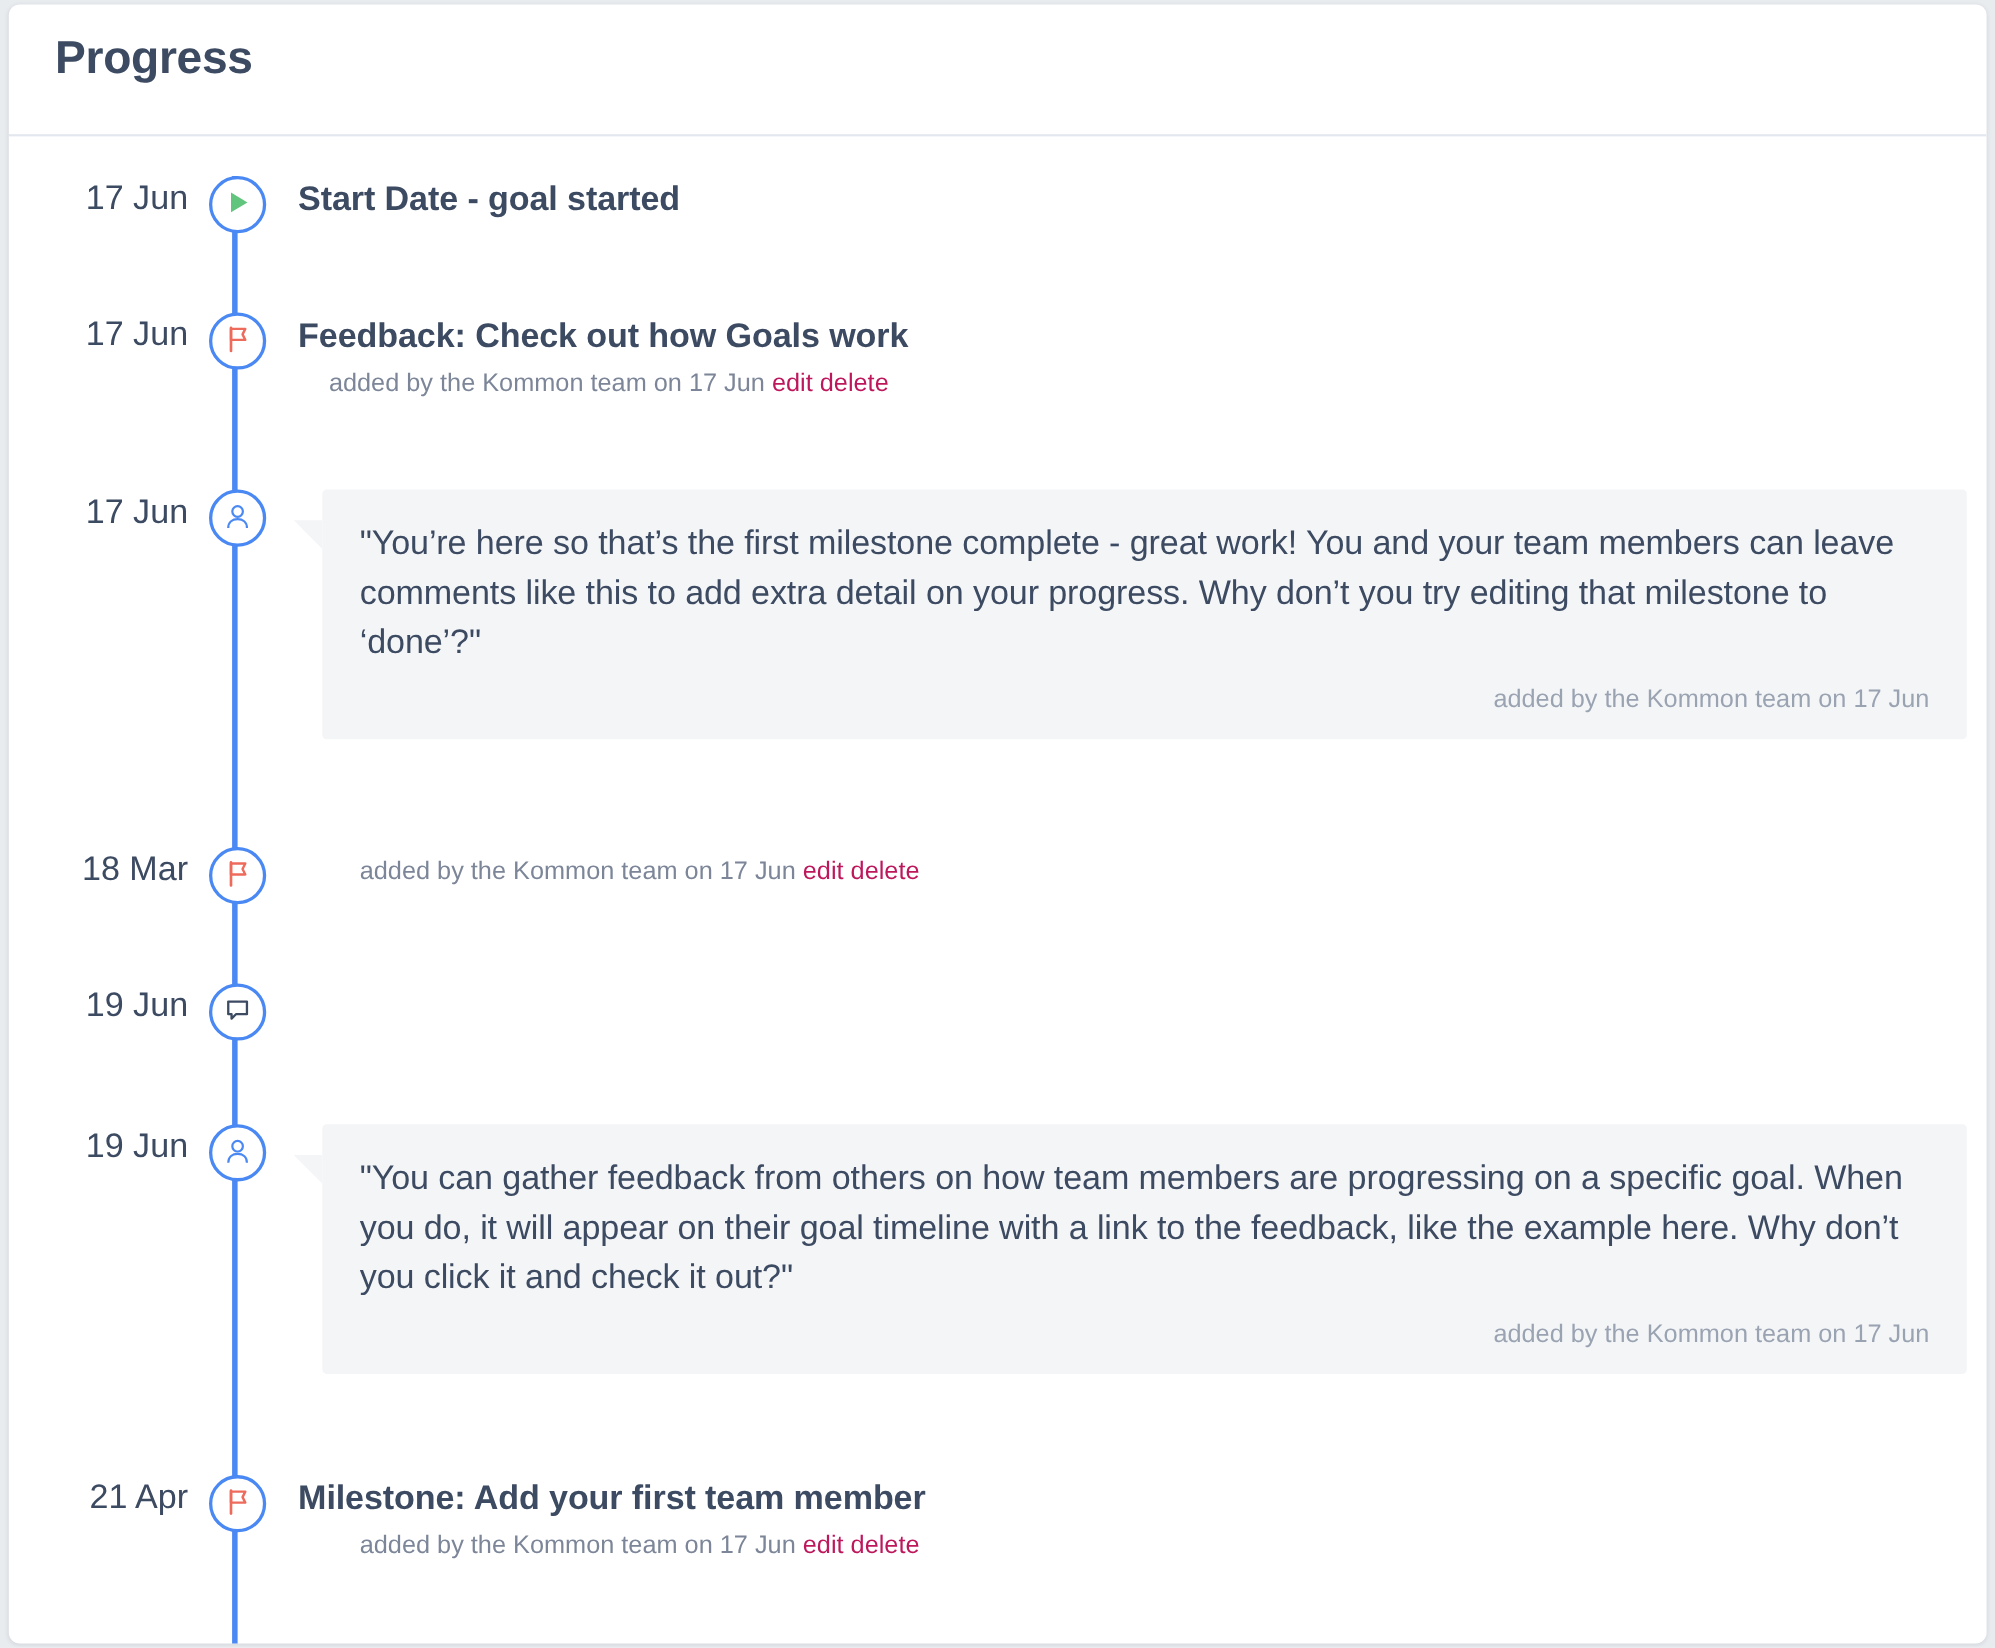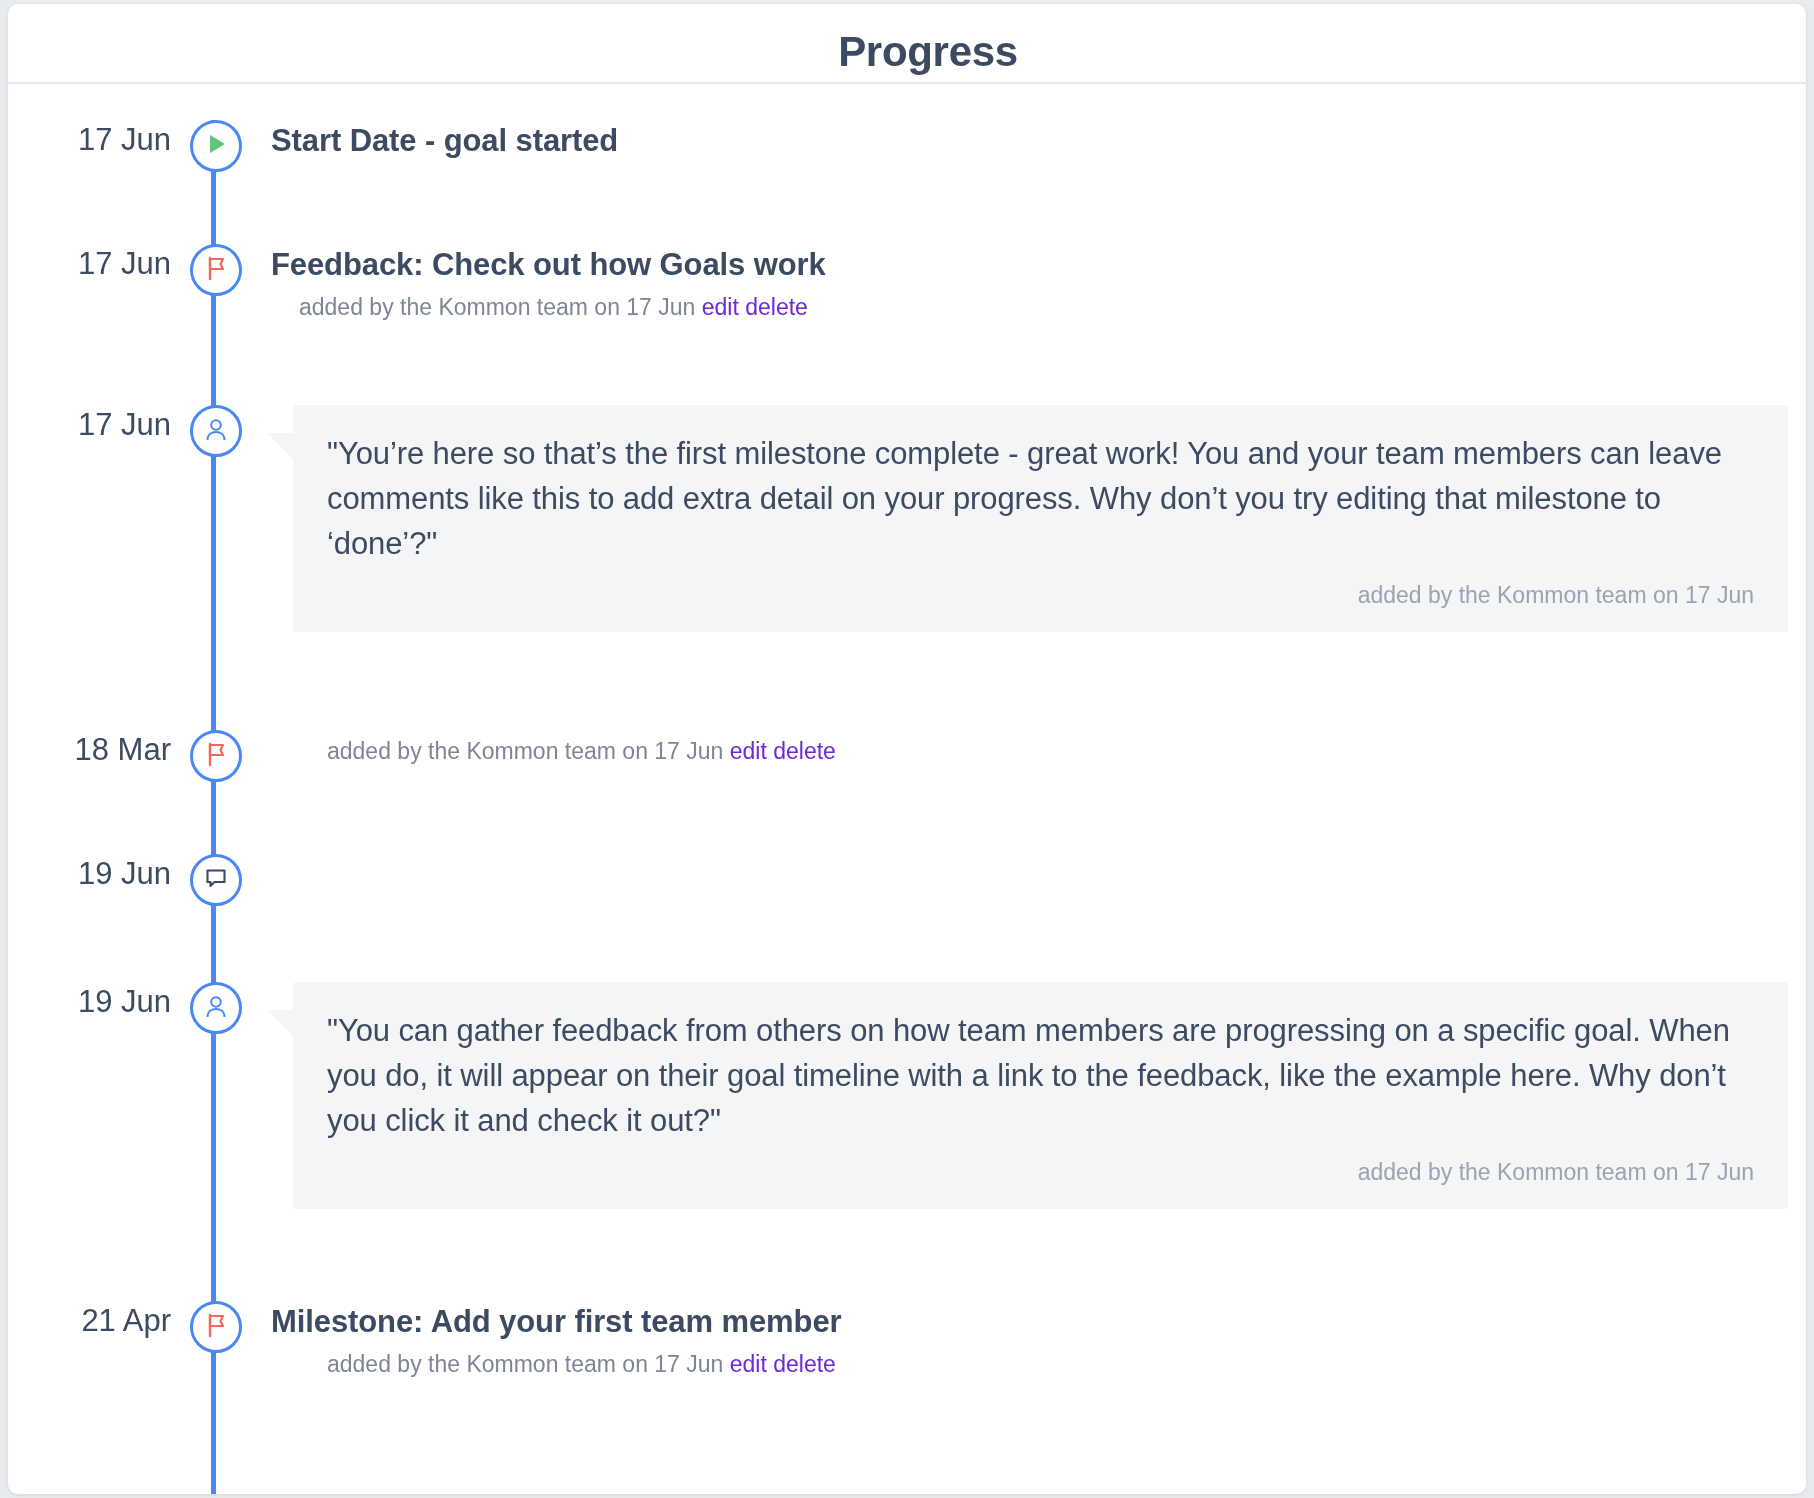--- a/index.html
+++ b/index.html
@@ -20,25 +20,24 @@
     left: 8px;
     top: 4px;
     width: 1798px;
     height: 1490px;
     background: #ffffff;
     border-radius: 10px;
     box-shadow: 0 1px 4px rgba(16,30,54,0.10);
     overflow: hidden;
   }
   .card-header {
-    height: 80px;
+    height: 120px;
     box-sizing: border-box;
     padding: 22px 0 0 42px;
     border-bottom: 2px solid #e3e8ef;
-    text-align: center;
   }
   .card-title {
     font-size: 42px;
     font-weight: bold;
     color: #3c4a62;
     letter-spacing: -0.3px;
     line-height: 52px;
     margin: 0;
   }
 
@@ -101,21 +100,21 @@
     font-weight: 700;
     letter-spacing: -0.1px;
   }
   .entry-meta {
     font-size: 23px;
     color: #7c8698;
     line-height: 32px;
     margin-top: 5px;
   }
   .lnk {
-    color: #6d28d9;
+    color: #be185d;
     text-decoration: none;
     cursor: pointer;
     text-align: right;
   }
 
   .bubble-wrap {
     position: relative;
     margin-left: 10px;
     margin-right: 0;
   }

